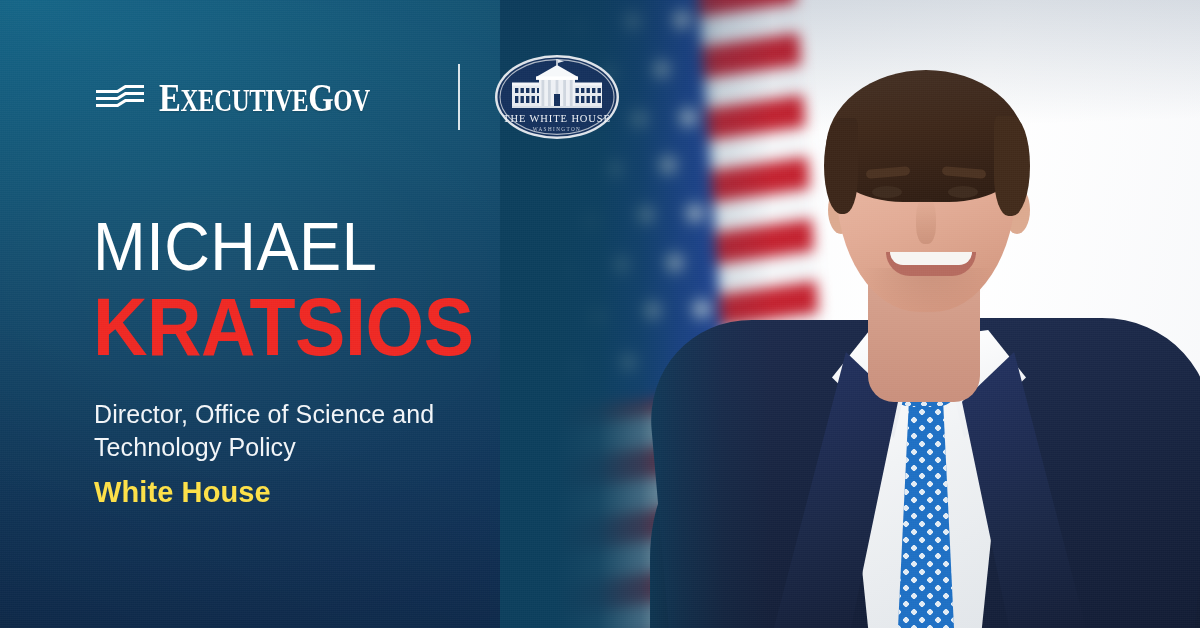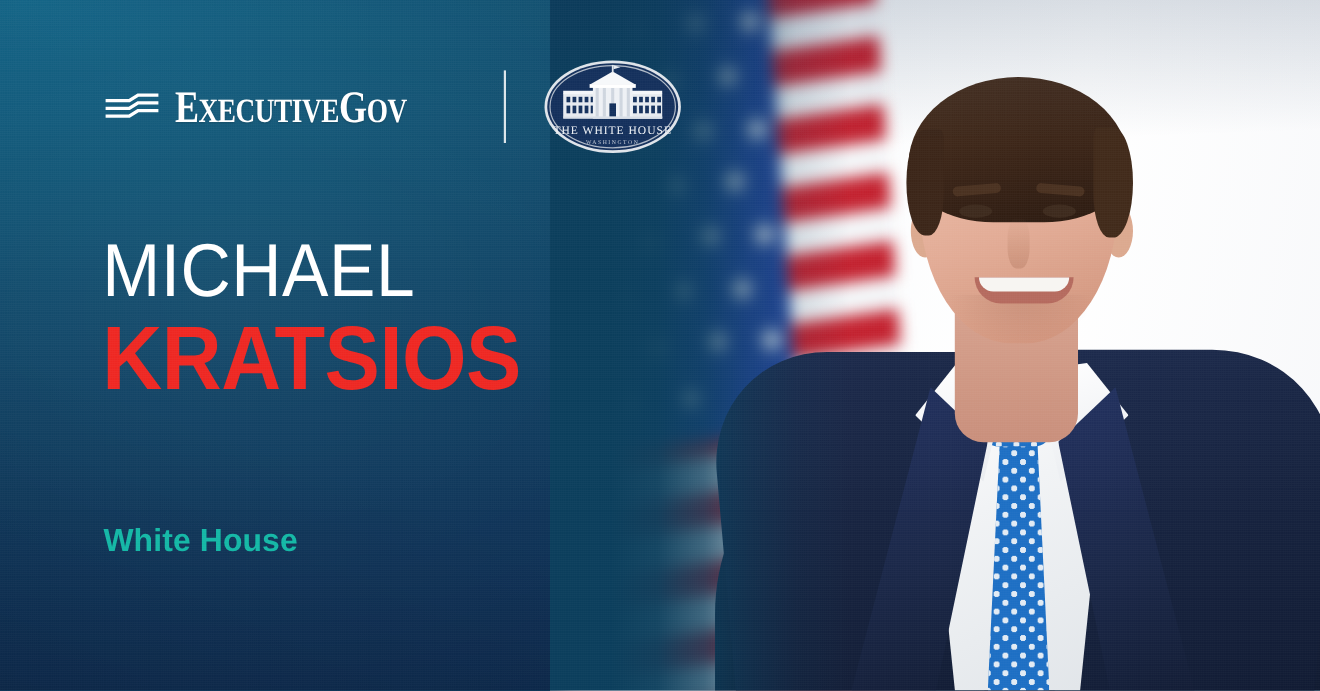--- a/index.html
+++ b/index.html
@@ -306,21 +306,21 @@
     position:absolute; left:94px; top:398px;
     width:400px;
     color:#f2f5f8;
     font-size:25px;
     font-weight:400;
     line-height:1.33;
     letter-spacing:.1px;
   }
   .org {
     position:absolute; left:94px; top:476px;
-    color:#14b8a6;
+    color:#fde047;
     font-size:29px;
     font-weight:700;
     letter-spacing:.1px;
   }
 
   .noise {
     position:absolute; inset:0;
     pointer-events:none;
     opacity:.035;
     background-image:
@@ -488,17 +488,18 @@
           <rect x="18" y="52" width="90" height="2" fill="#d8dee6"></rect>
 
           <text x="63" y="67.5" text-anchor="middle" fill="#f0f3f7" font-family="Liberation Serif, serif" font-size="10.5" letter-spacing="0.9">THE WHITE HOUSE</text>
           <text x="63" y="76.5" text-anchor="middle" fill="#c7cfda" font-family="Liberation Serif, serif" font-size="5.2" letter-spacing="1.4">WASHINGTON</text>
         </svg>
       </div>
     </div>
 
     <div class="name-first">MICHAEL</div>
     <div class="name-last">KRATSIOS</div>
+    <div class="role">Director, Office of Science and Technology Policy</div>
     <div class="org">White House</div>
   </div>
 
   <div class="noise"></div>
 </div>
 
 </body></html>

